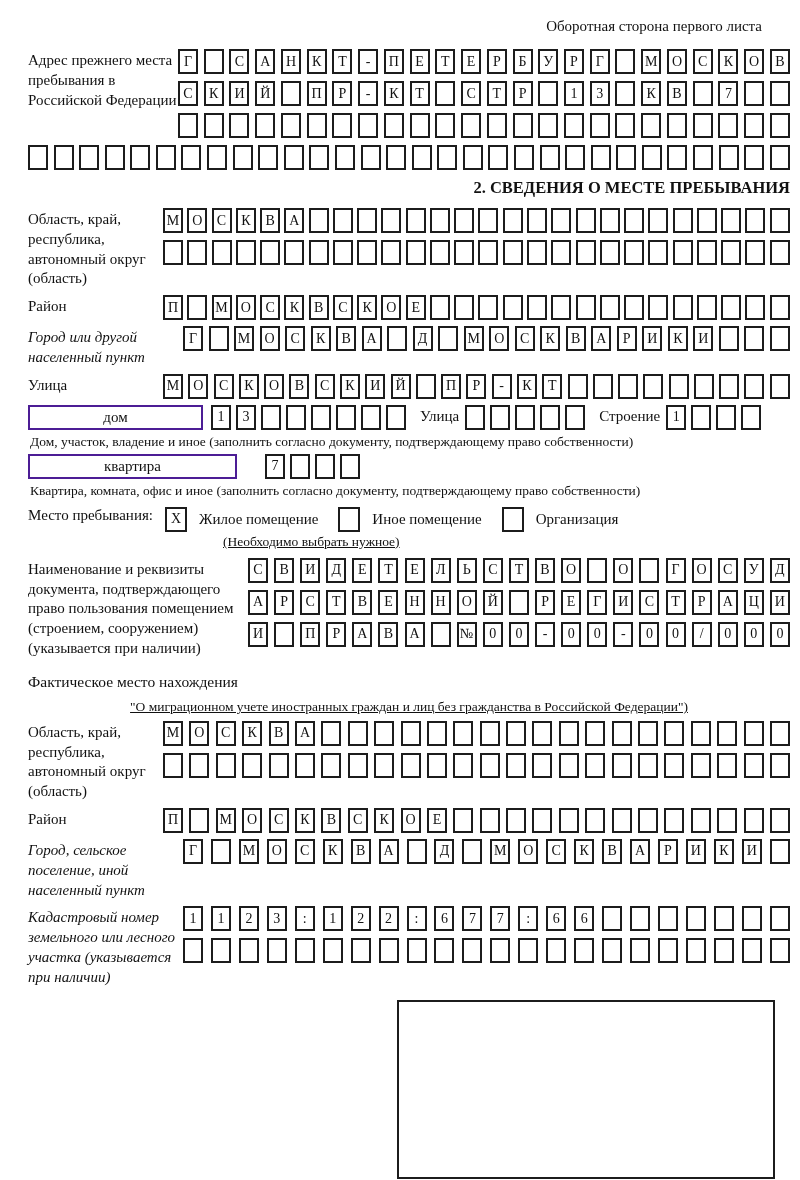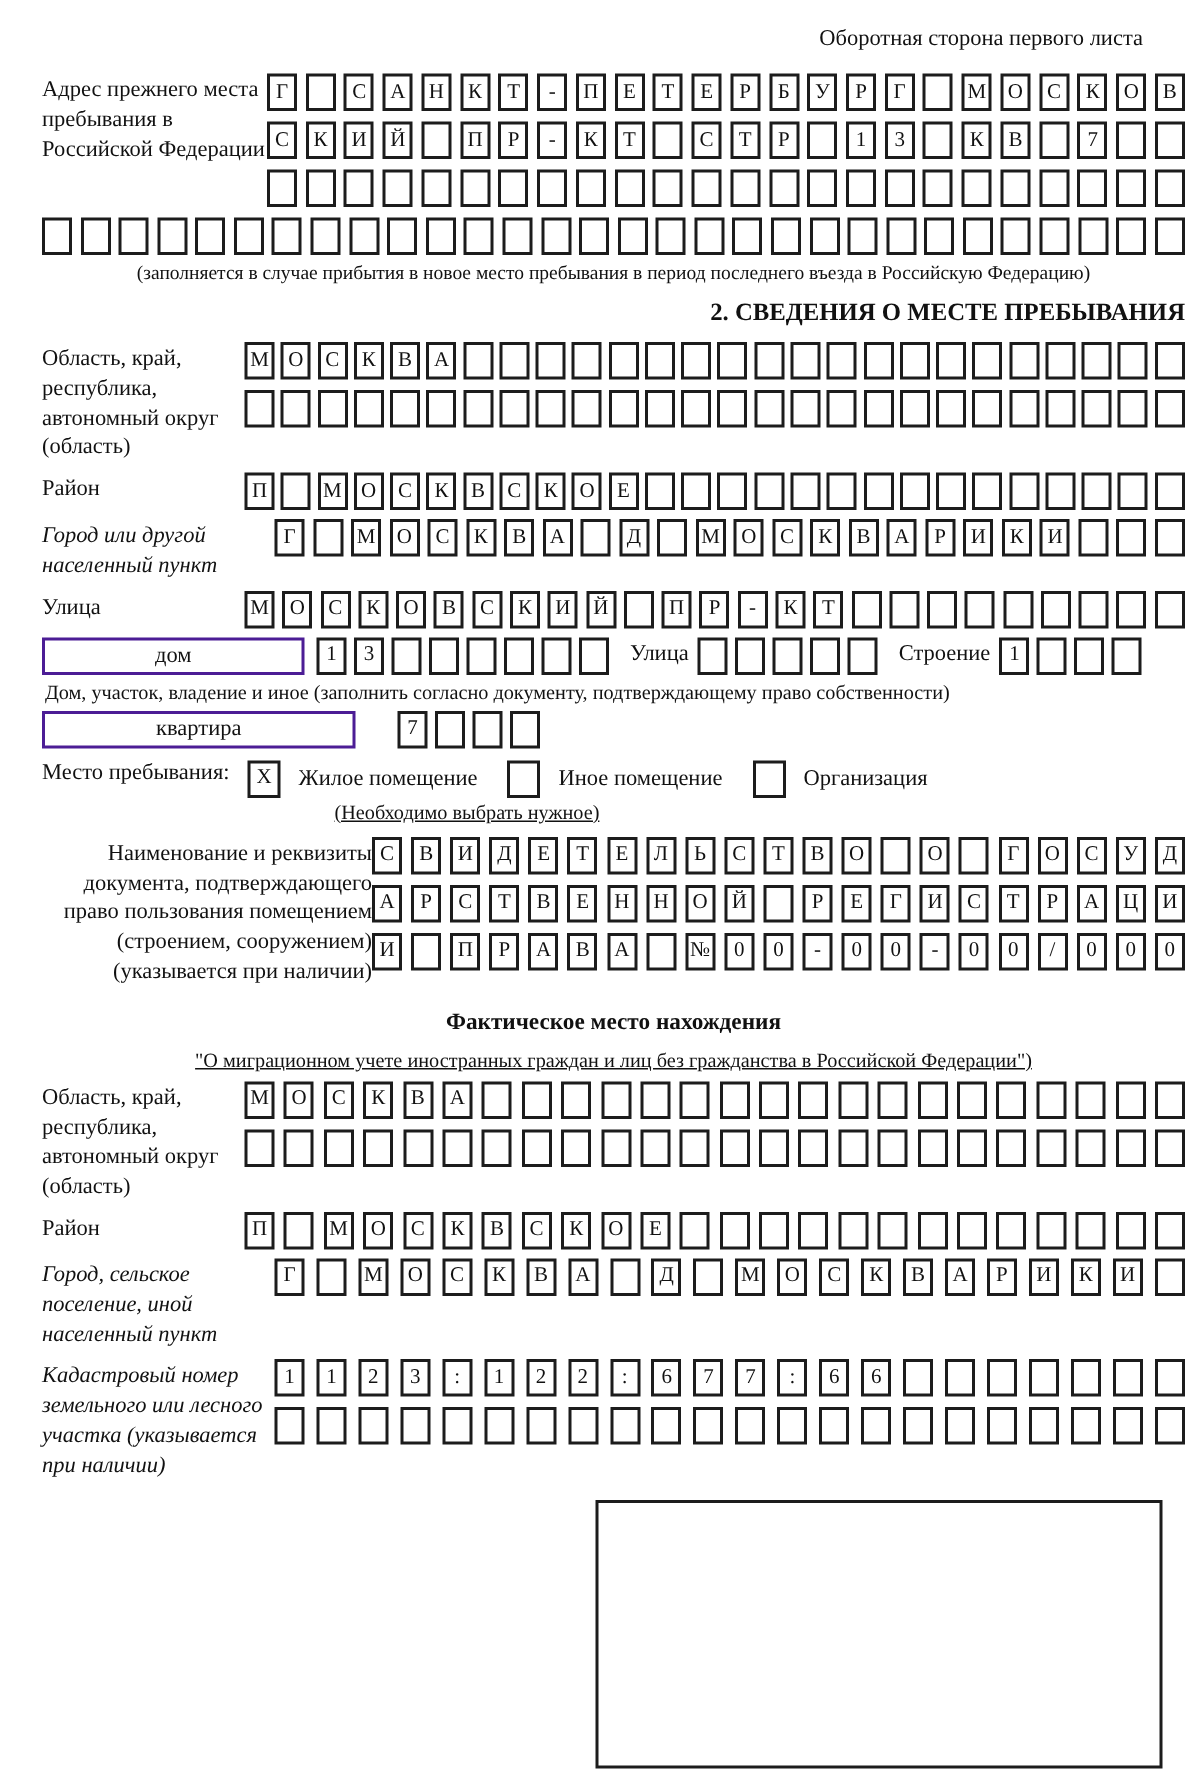--- a/index.html
+++ b/index.html
@@ -14,21 +14,21 @@
   .field{display:flex;align-items:flex-start;margin-bottom:6px;}
   .lbl{font-size:15px;line-height:1.32;padding-top:2px;}
   .lbl.w150{flex:0 0 150px;}
   .lbl.w135{flex:0 0 135px;}
   .lbl.w155{flex:0 0 155px;font-style:italic;}
   .lbl.w220{flex:0 0 220px;}
   .fullrow{display:flex;margin:7px 0 4px 0;}
   .caption{text-align:center;font-size:13px;margin:2px 0 6px 0;}
   .caption.left{text-align:left;font-size:13.5px;margin:2px 0 4px 2px;}
   .h-sec{text-align:right;font-weight:bold;font-size:16.5px;margin:8px 0 10px 0;}
-  .h-fact{text-align:center;font-weight:bold;font-size:15.5px;margin:14px 0 8px 0;}
+  .h-fact{text-align:left;font-weight:normal;font-size:15.5px;margin:14px 0 8px 0;}
   .note-c{text-align:center;font-size:13.5px;margin:2px 40px;text-decoration:underline;}
   .bigbox{border:2px solid #4c1d95;height:25px;display:inline-flex;align-items:center;justify-content:center;font-size:15px;box-sizing:border-box;background:#fff;}
   .bigbox.dom{width:175px;margin-right:8px;}
   .bigbox.kv{width:209px;margin-right:28px;}
   .inline-lbl{font-size:15px;padding:3px 6px 0 14px;white-space:nowrap;}
   .domrow{display:flex;align-items:flex-start;margin-bottom:4px;}
   .mesto{display:flex;align-items:flex-start;gap:10px;font-size:15px;margin:8px 0 2px 0;}
   .chk{width:22px;height:25px;border:2px solid #1c1c1c;display:inline-flex;align-items:center;justify-content:center;font-size:14px;box-sizing:border-box;margin-left:2px;}
   .opt{display:flex;align-items:center;gap:12px;}
   .opt .optlbl{margin-right:8px;}
@@ -152,21 +152,20 @@
       <span class="cell"></span>
       <span class="cell"></span>
       <span class="cell"></span>
       <span class="cell"></span>
       <span class="cell"></span>
       <span class="cell"></span>
       <span class="cell"></span>
       <span class="cell"></span>
       <span class="cell"></span>
     </div>
-  <div class="caption">(заполняется в случае прибытия в новое место пребывания в период последнего въезда в Российскую Федерацию)</div>
 
   <div class="h-sec">2. СВЕДЕНИЯ О МЕСТЕ ПРЕБЫВАНИЯ</div>
 
   <div class="field">
     <div class="lbl w135">Область, край, республика, автономный округ (область)</div>
     <div class="rows">
       <div class="cells">
           <span class="cell">М</span>
           <span class="cell">О</span>
           <span class="cell">С</span>
@@ -350,39 +349,40 @@
 
   <div class="domrow">
     <span class="bigbox kv">квартира</span>
     <div class="cells inline">
         <span class="cell">7</span>
         <span class="cell"></span>
         <span class="cell"></span>
         <span class="cell"></span>
       </div>
   </div>
+  <div class="caption left">Квартира, комната, офис и иное (заполнить согласно документу, подтверждающему право собственности)</div>
 
   <div class="mesto">
     <span>Место пребывания:</span>
     <span class="opt">
       <span class="chk">X</span>
       <span class="optlbl">Жилое помещение</span>
     </span>
     <span class="opt">
       <span class="chk"></span>
       <span class="optlbl">Иное помещение</span>
     </span>
     <span class="opt">
       <span class="chk"></span>
       <span class="optlbl">Организация</span>
     </span>
   </div>
   <div class="note-c" style="text-align:left;margin-left:195px;">(Необходимо выбрать нужное)</div>
 
-  <div class="field" style="margin-top:8px;text-align:right;">
+  <div class="field" style="margin-top:8px;">
     <div class="lbl w220">Наименование и реквизиты документа, подтверждающего право пользования помещением (строением, сооружением) (указывается при наличии)</div>
     <div class="rows">
       <div class="cells">
           <span class="cell">С</span>
           <span class="cell">В</span>
           <span class="cell">И</span>
           <span class="cell">Д</span>
           <span class="cell">Е</span>
           <span class="cell">Т</span>
           <span class="cell">Е</span>

